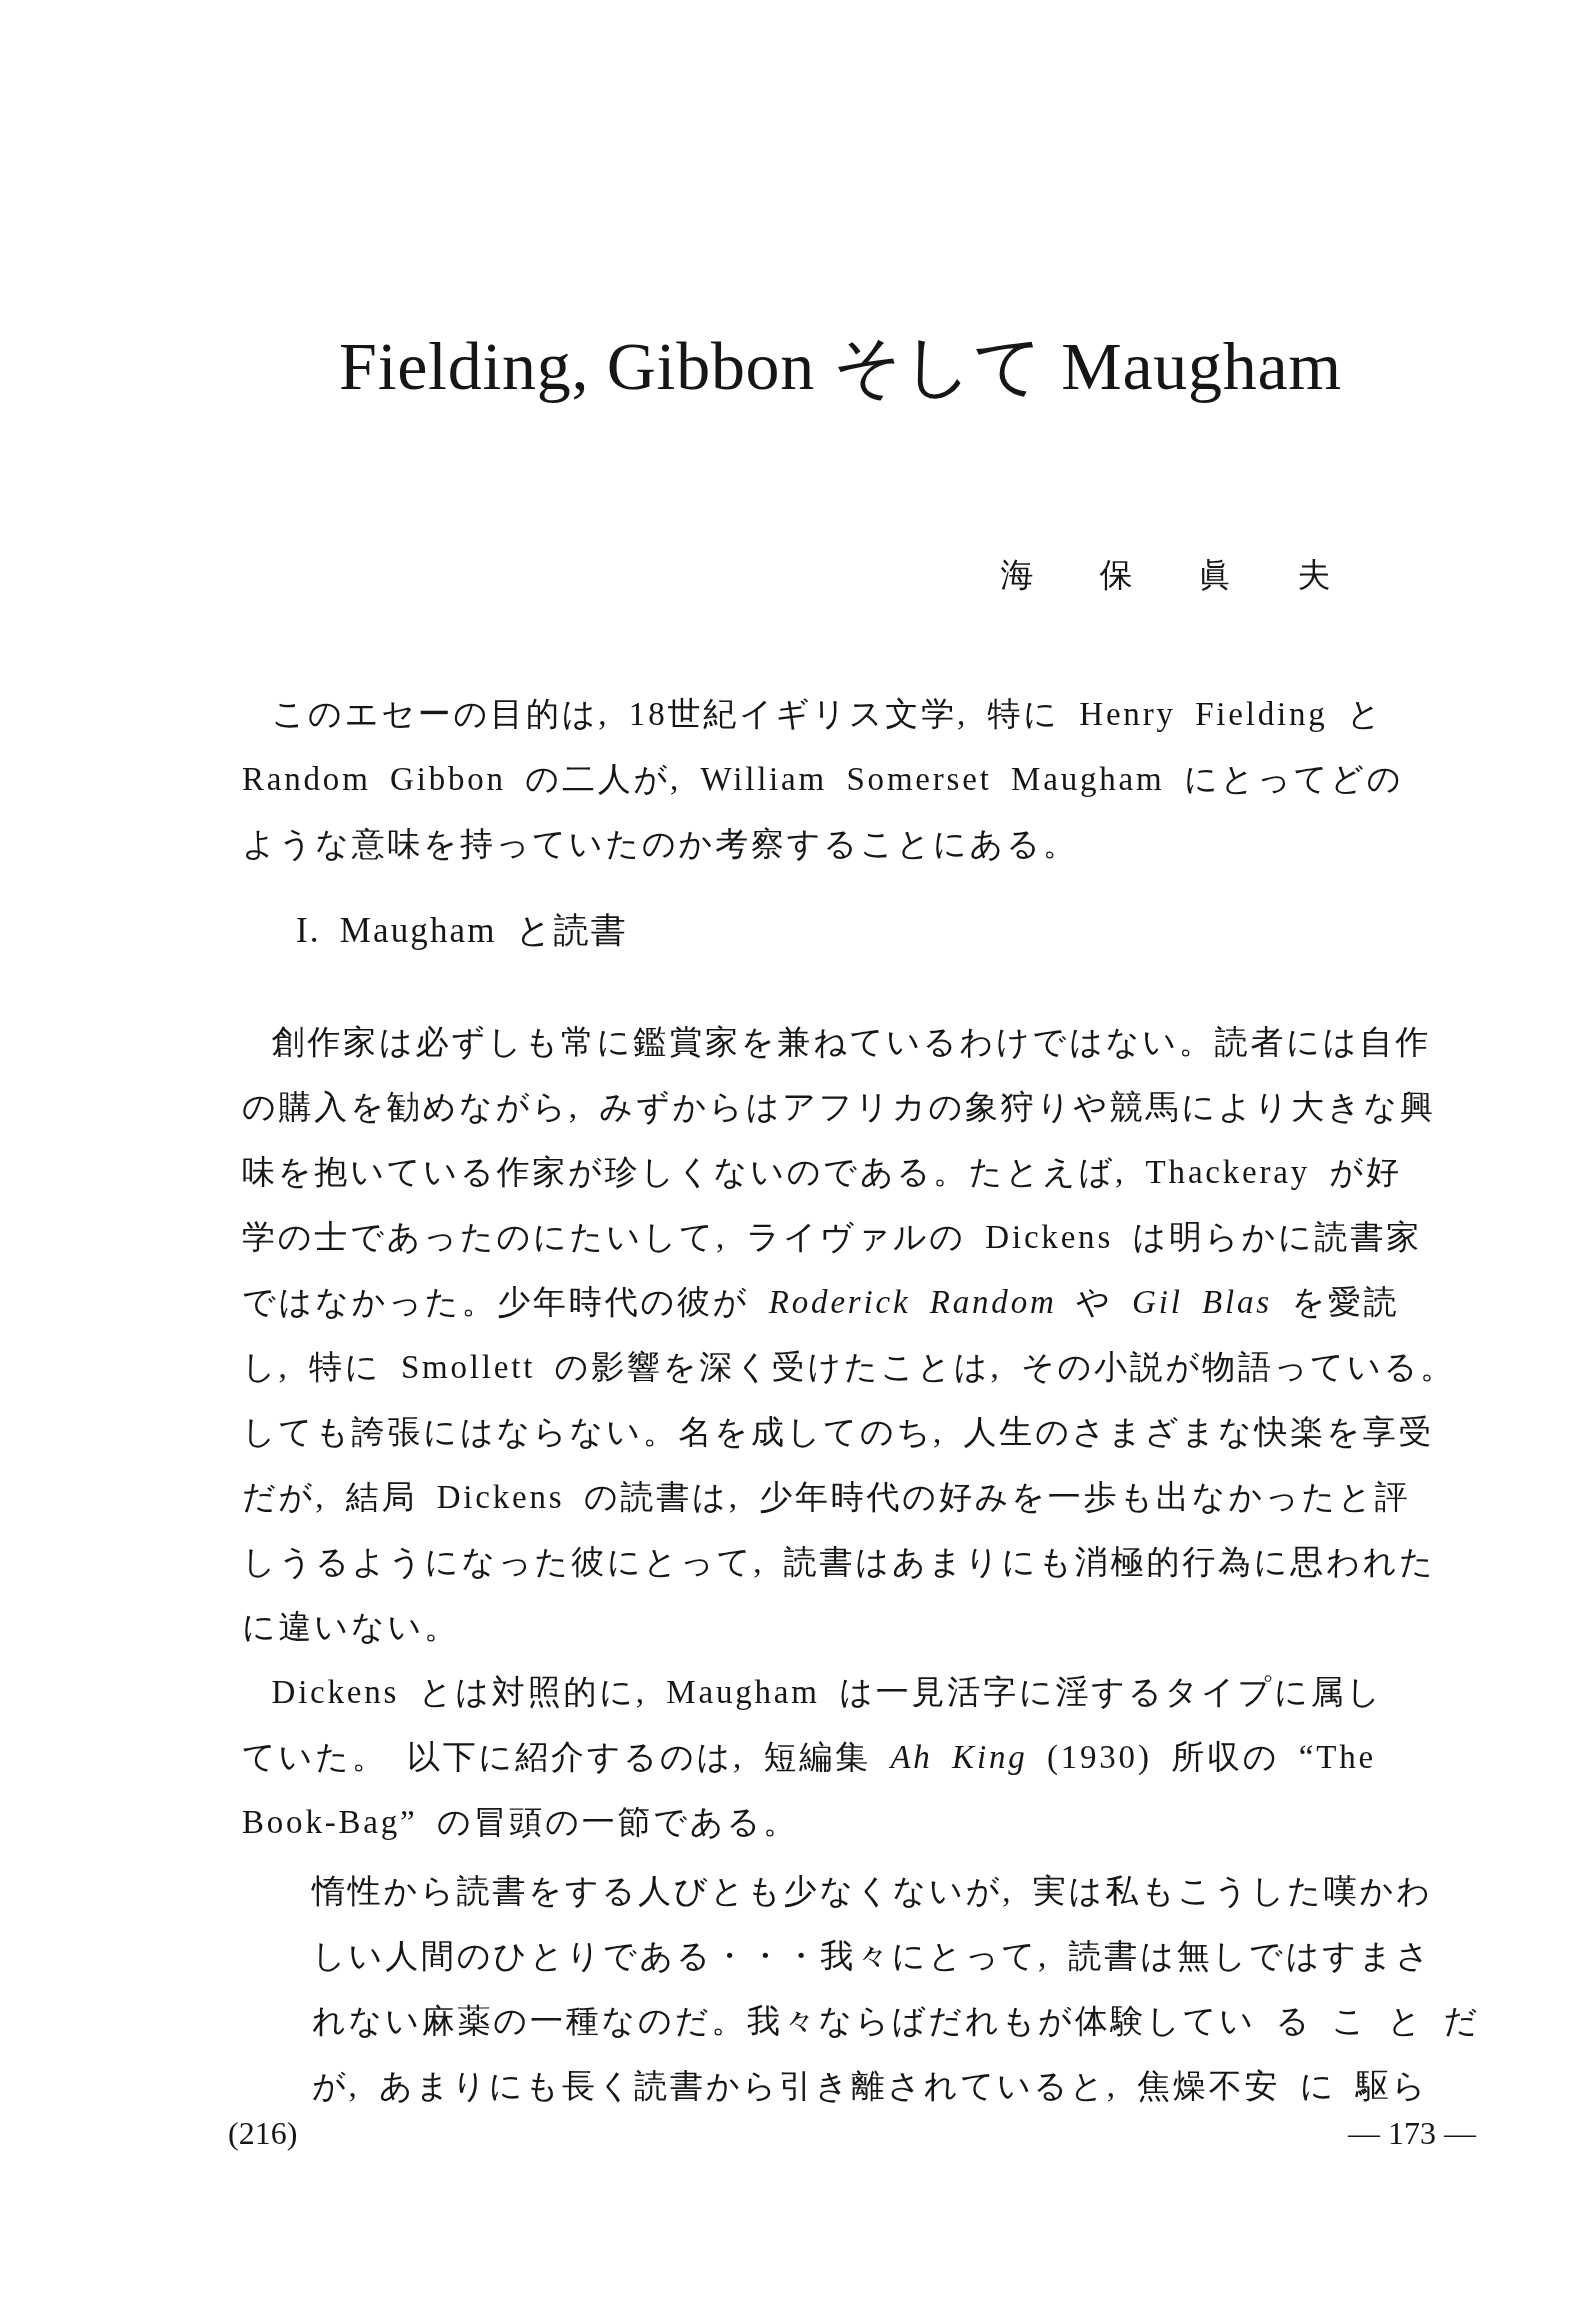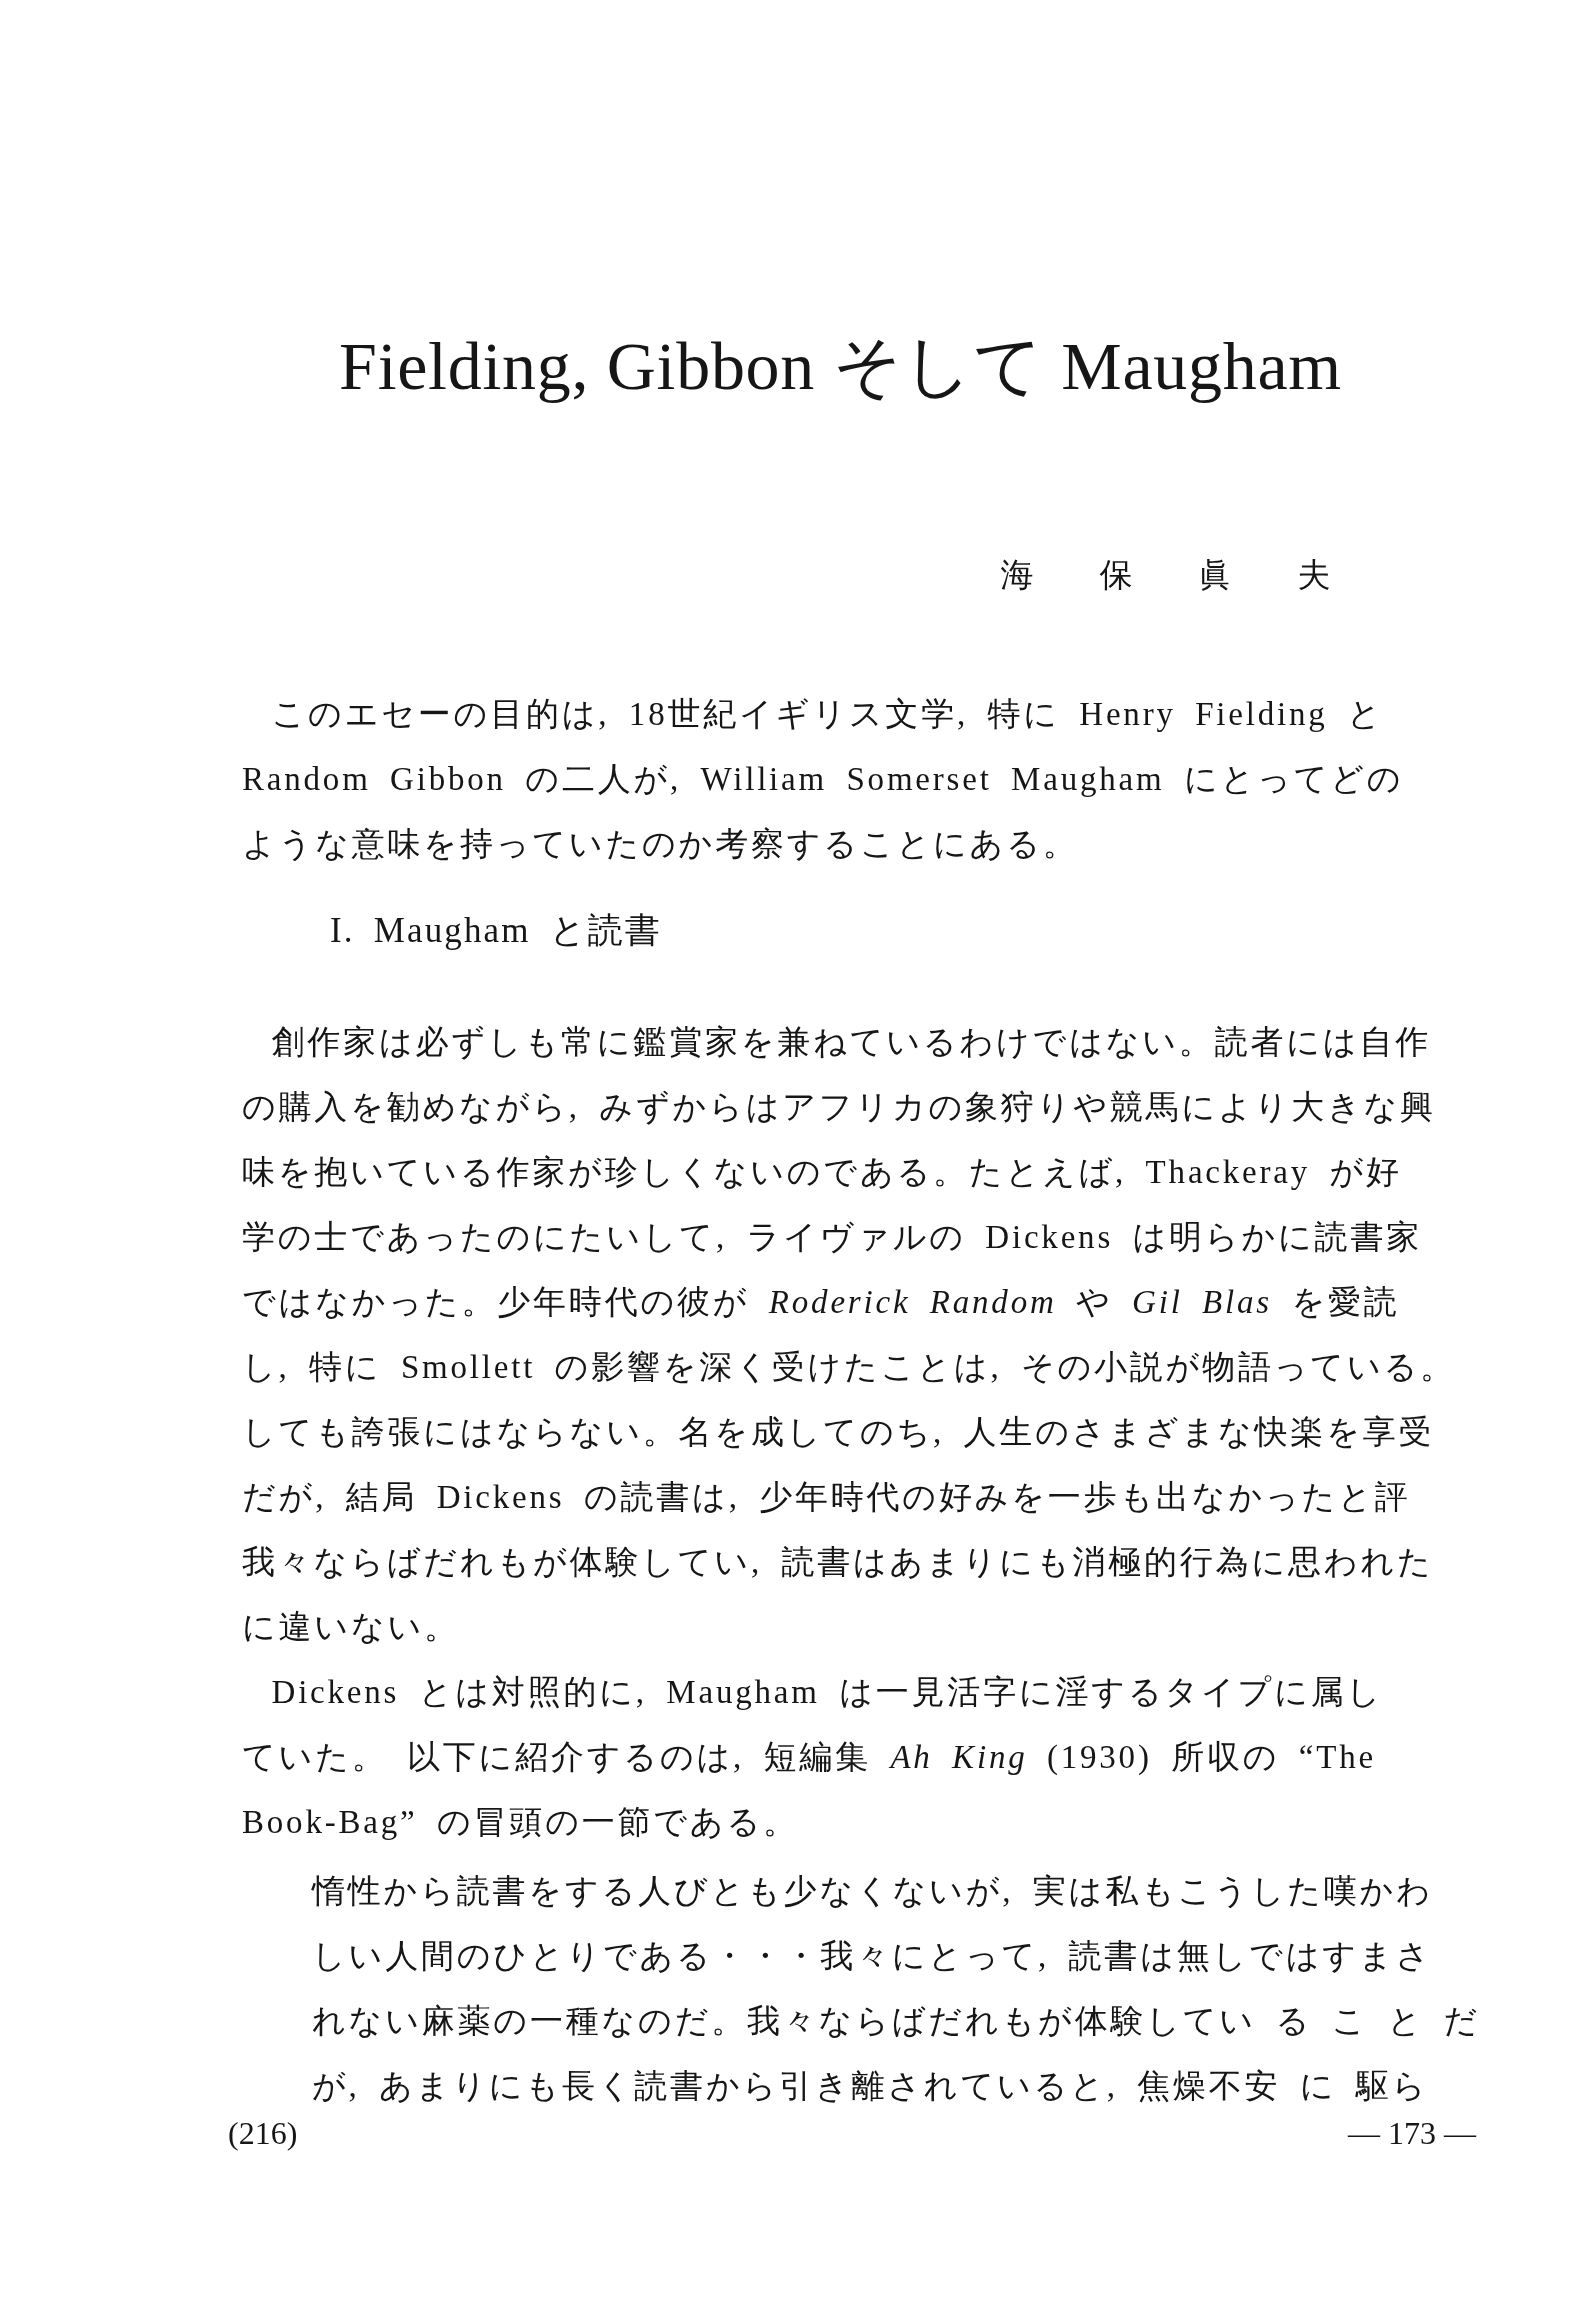--- a/index.html
+++ b/index.html
@@ -44,21 +44,21 @@
     line-height: 65px;
     letter-spacing: 2.8px;
     word-spacing: 8.4px;
   }
   .content p.line { margin: 0; white-space: pre; }
   .indent { text-indent: 29.5px; }
   .heading {
     font-size: 35px;
     font-weight: 400;
     line-height: 65px;
-    margin: 21px 0 47px 88px;
+    margin: 21px 0 47px 54px;
     white-space: pre;
     letter-spacing: 2.1px;
   }
   .quote { margin: 4.2px 0 0 70px; }
   .bt { font-style: italic; }
   .footer-left {
     position: absolute;
     top: 2117px;
     left: 228px;
     font-size: 32px;
@@ -94,21 +94,21 @@
     <h2 class="heading">I. Maugham と読書</h2>
 
     <p class="line indent">創作家は必ずしも常に鑑賞家を兼ねているわけではない。読者には自作</p>
     <p class="line">の購入を勧めながら, みずからはアフリカの象狩りや競馬により大きな興</p>
     <p class="line">味を抱いている作家が珍しくないのである。たとえば, Thackeray が好</p>
     <p class="line">学の士であったのにたいして, ライヴァルの Dickens は明らかに読書家</p>
     <p class="line"><span>ではなかった。少年時代の彼が </span><span class="bt">Roderick Random</span><span> や </span><span class="bt">Gil Blas</span><span> を愛読</span></p>
     <p class="line">し, 特に Smollett の影響を深く受けたことは, その小説が物語っている。</p>
     <p class="line">しても誇張にはならない。名を成してのち, 人生のさまざまな快楽を享受</p>
     <p class="line">だが, 結局 Dickens の読書は, 少年時代の好みを一歩も出なかったと評</p>
-    <p class="line">我々ならばだれもが体験してい, 読書はあまりにも消極的行為に思われた</p>
+    <p class="line">しうるようになった彼にとって, 読書はあまりにも消極的行為に思われた</p>
     <p class="line">に違いない。</p>
 
     <p class="line indent">Dickens とは対照的に, Maugham は一見活字に淫するタイプに属し</p>
     <p class="line"><span>ていた。 以下に紹介するのは, 短編集 </span><span class="bt">Ah King</span><span> (1930) 所収の “The</span></p>
     <p class="line">Book-Bag” の冒頭の一節である。</p>
 
     <div class="quote">
       <p class="line">惰性から読書をする人びとも少なくないが, 実は私もこうした嘆かわ</p>
       <p class="line">しい人間のひとりである・・・我々にとって, 読書は無しではすまさ</p>
       <p class="line">れない麻薬の一種なのだ。我々ならばだれもが体験してい る こ と だ</p>

